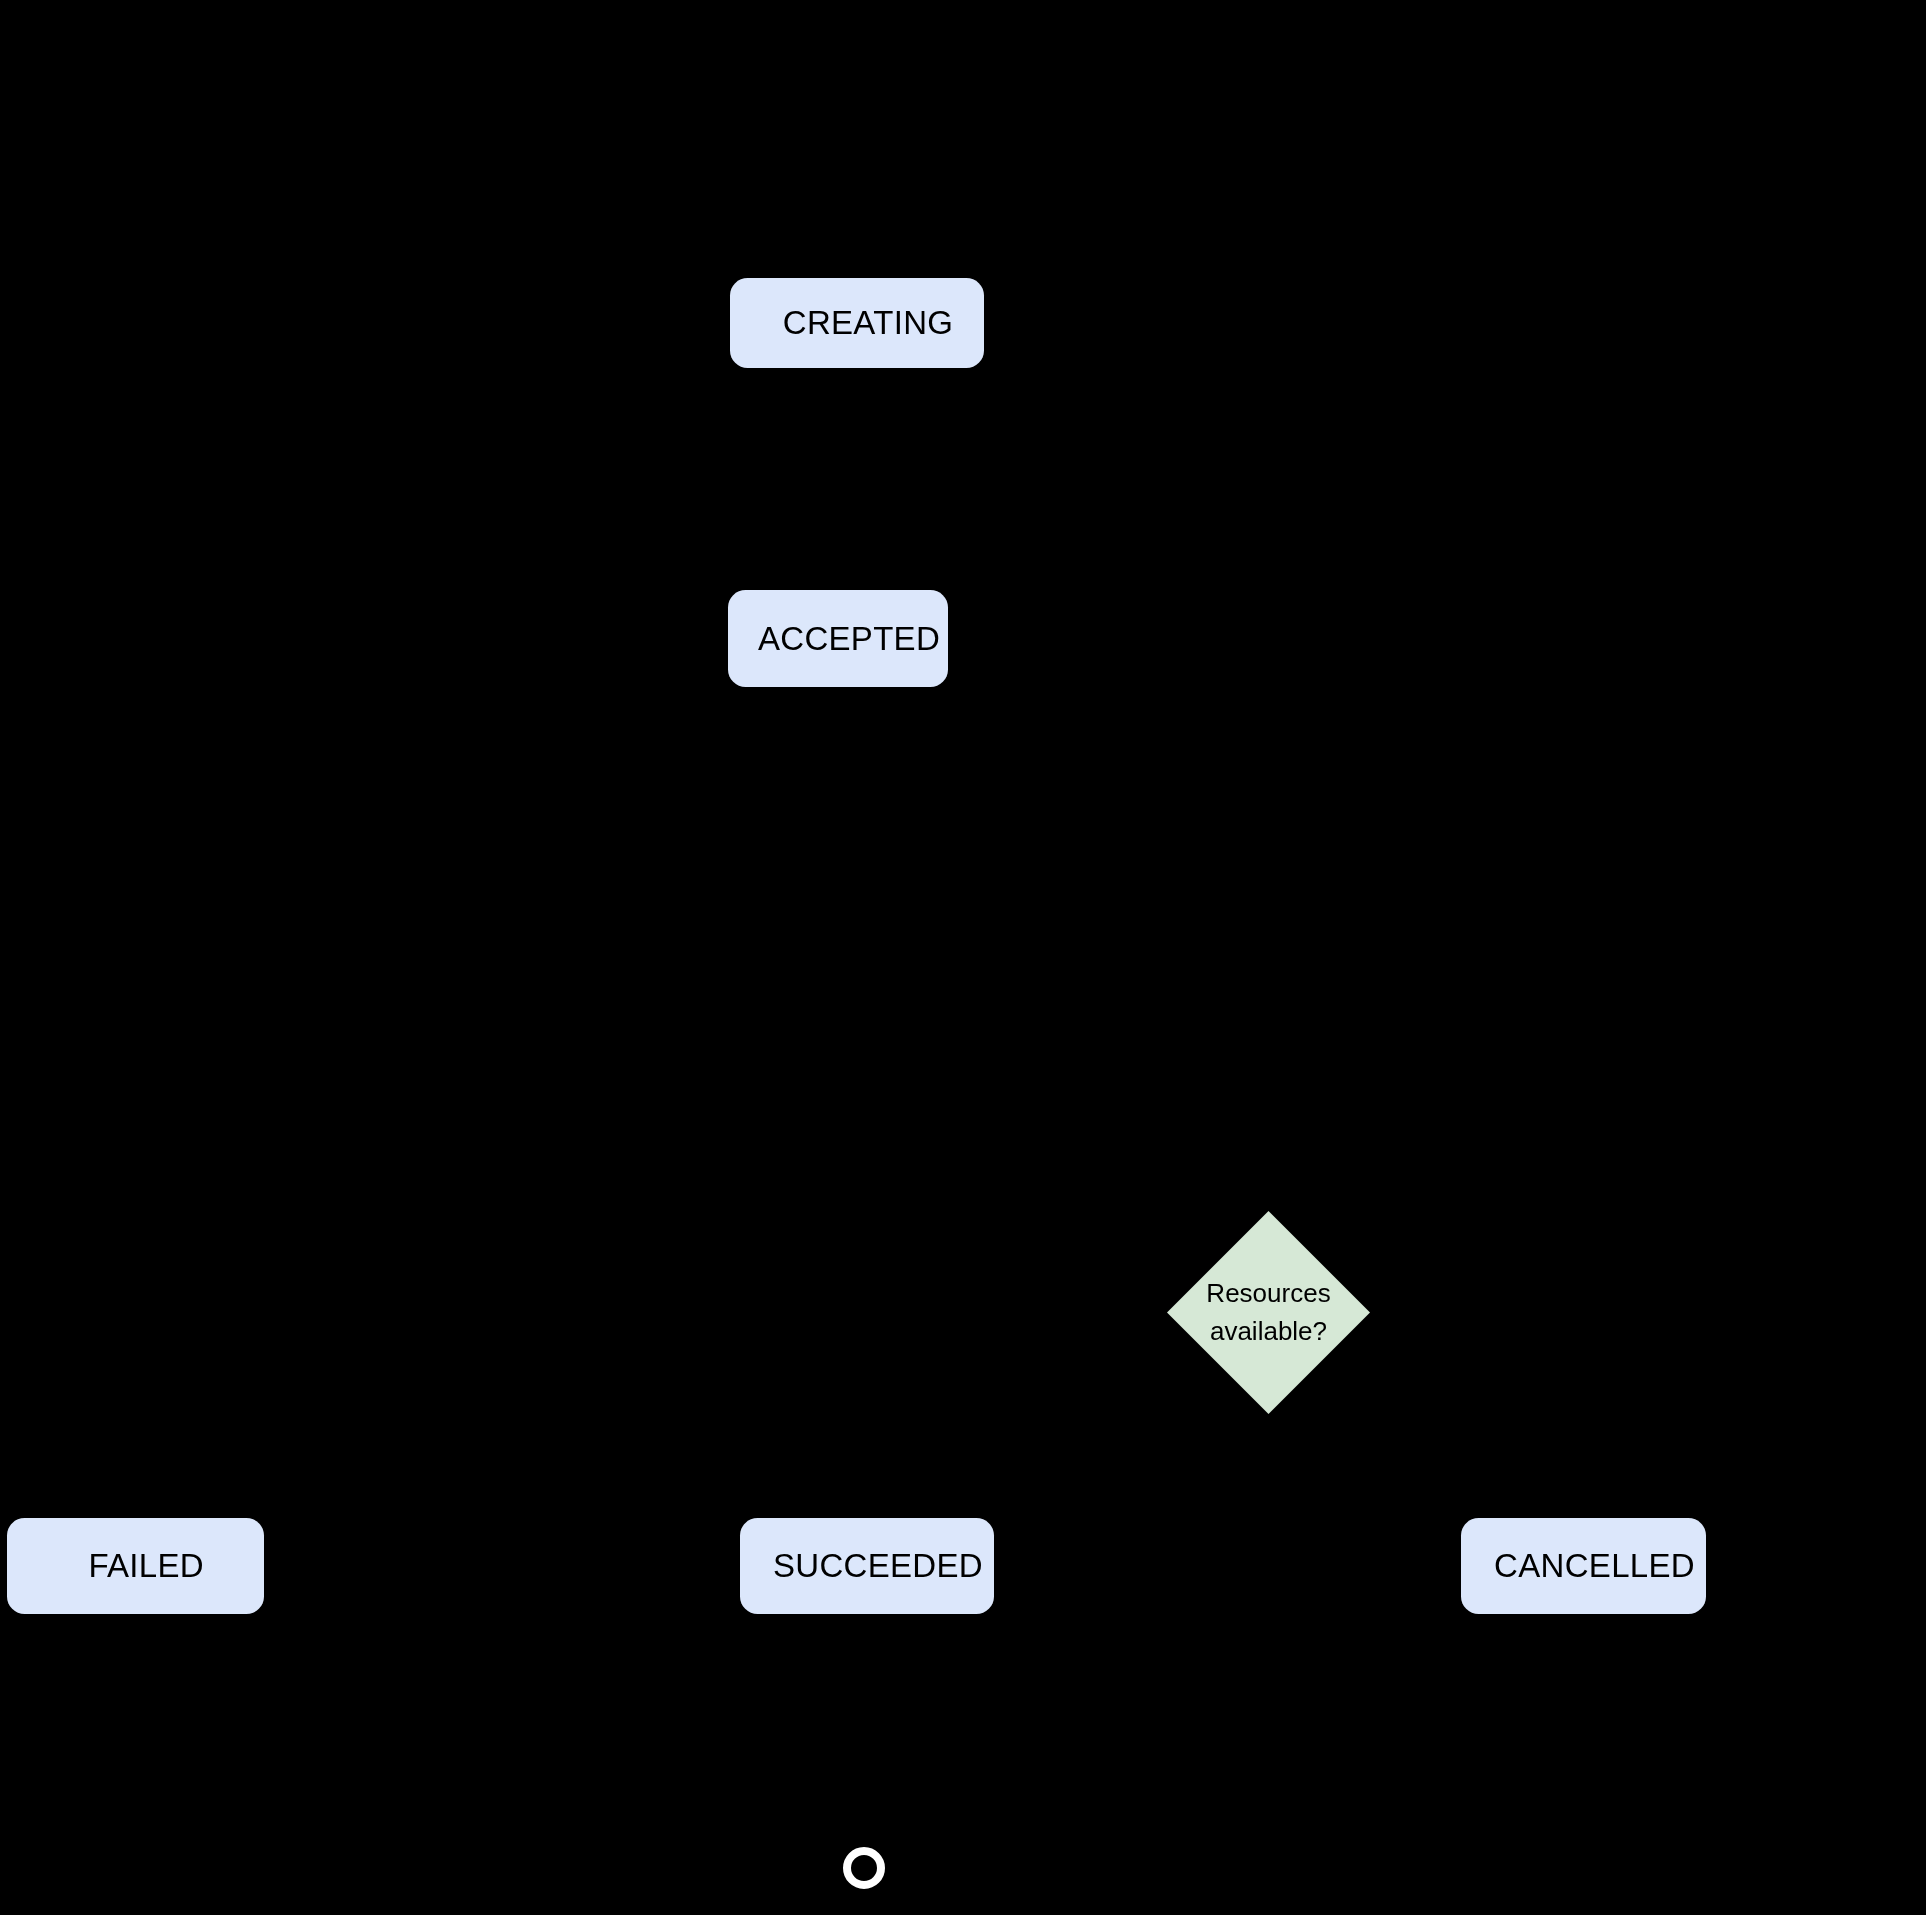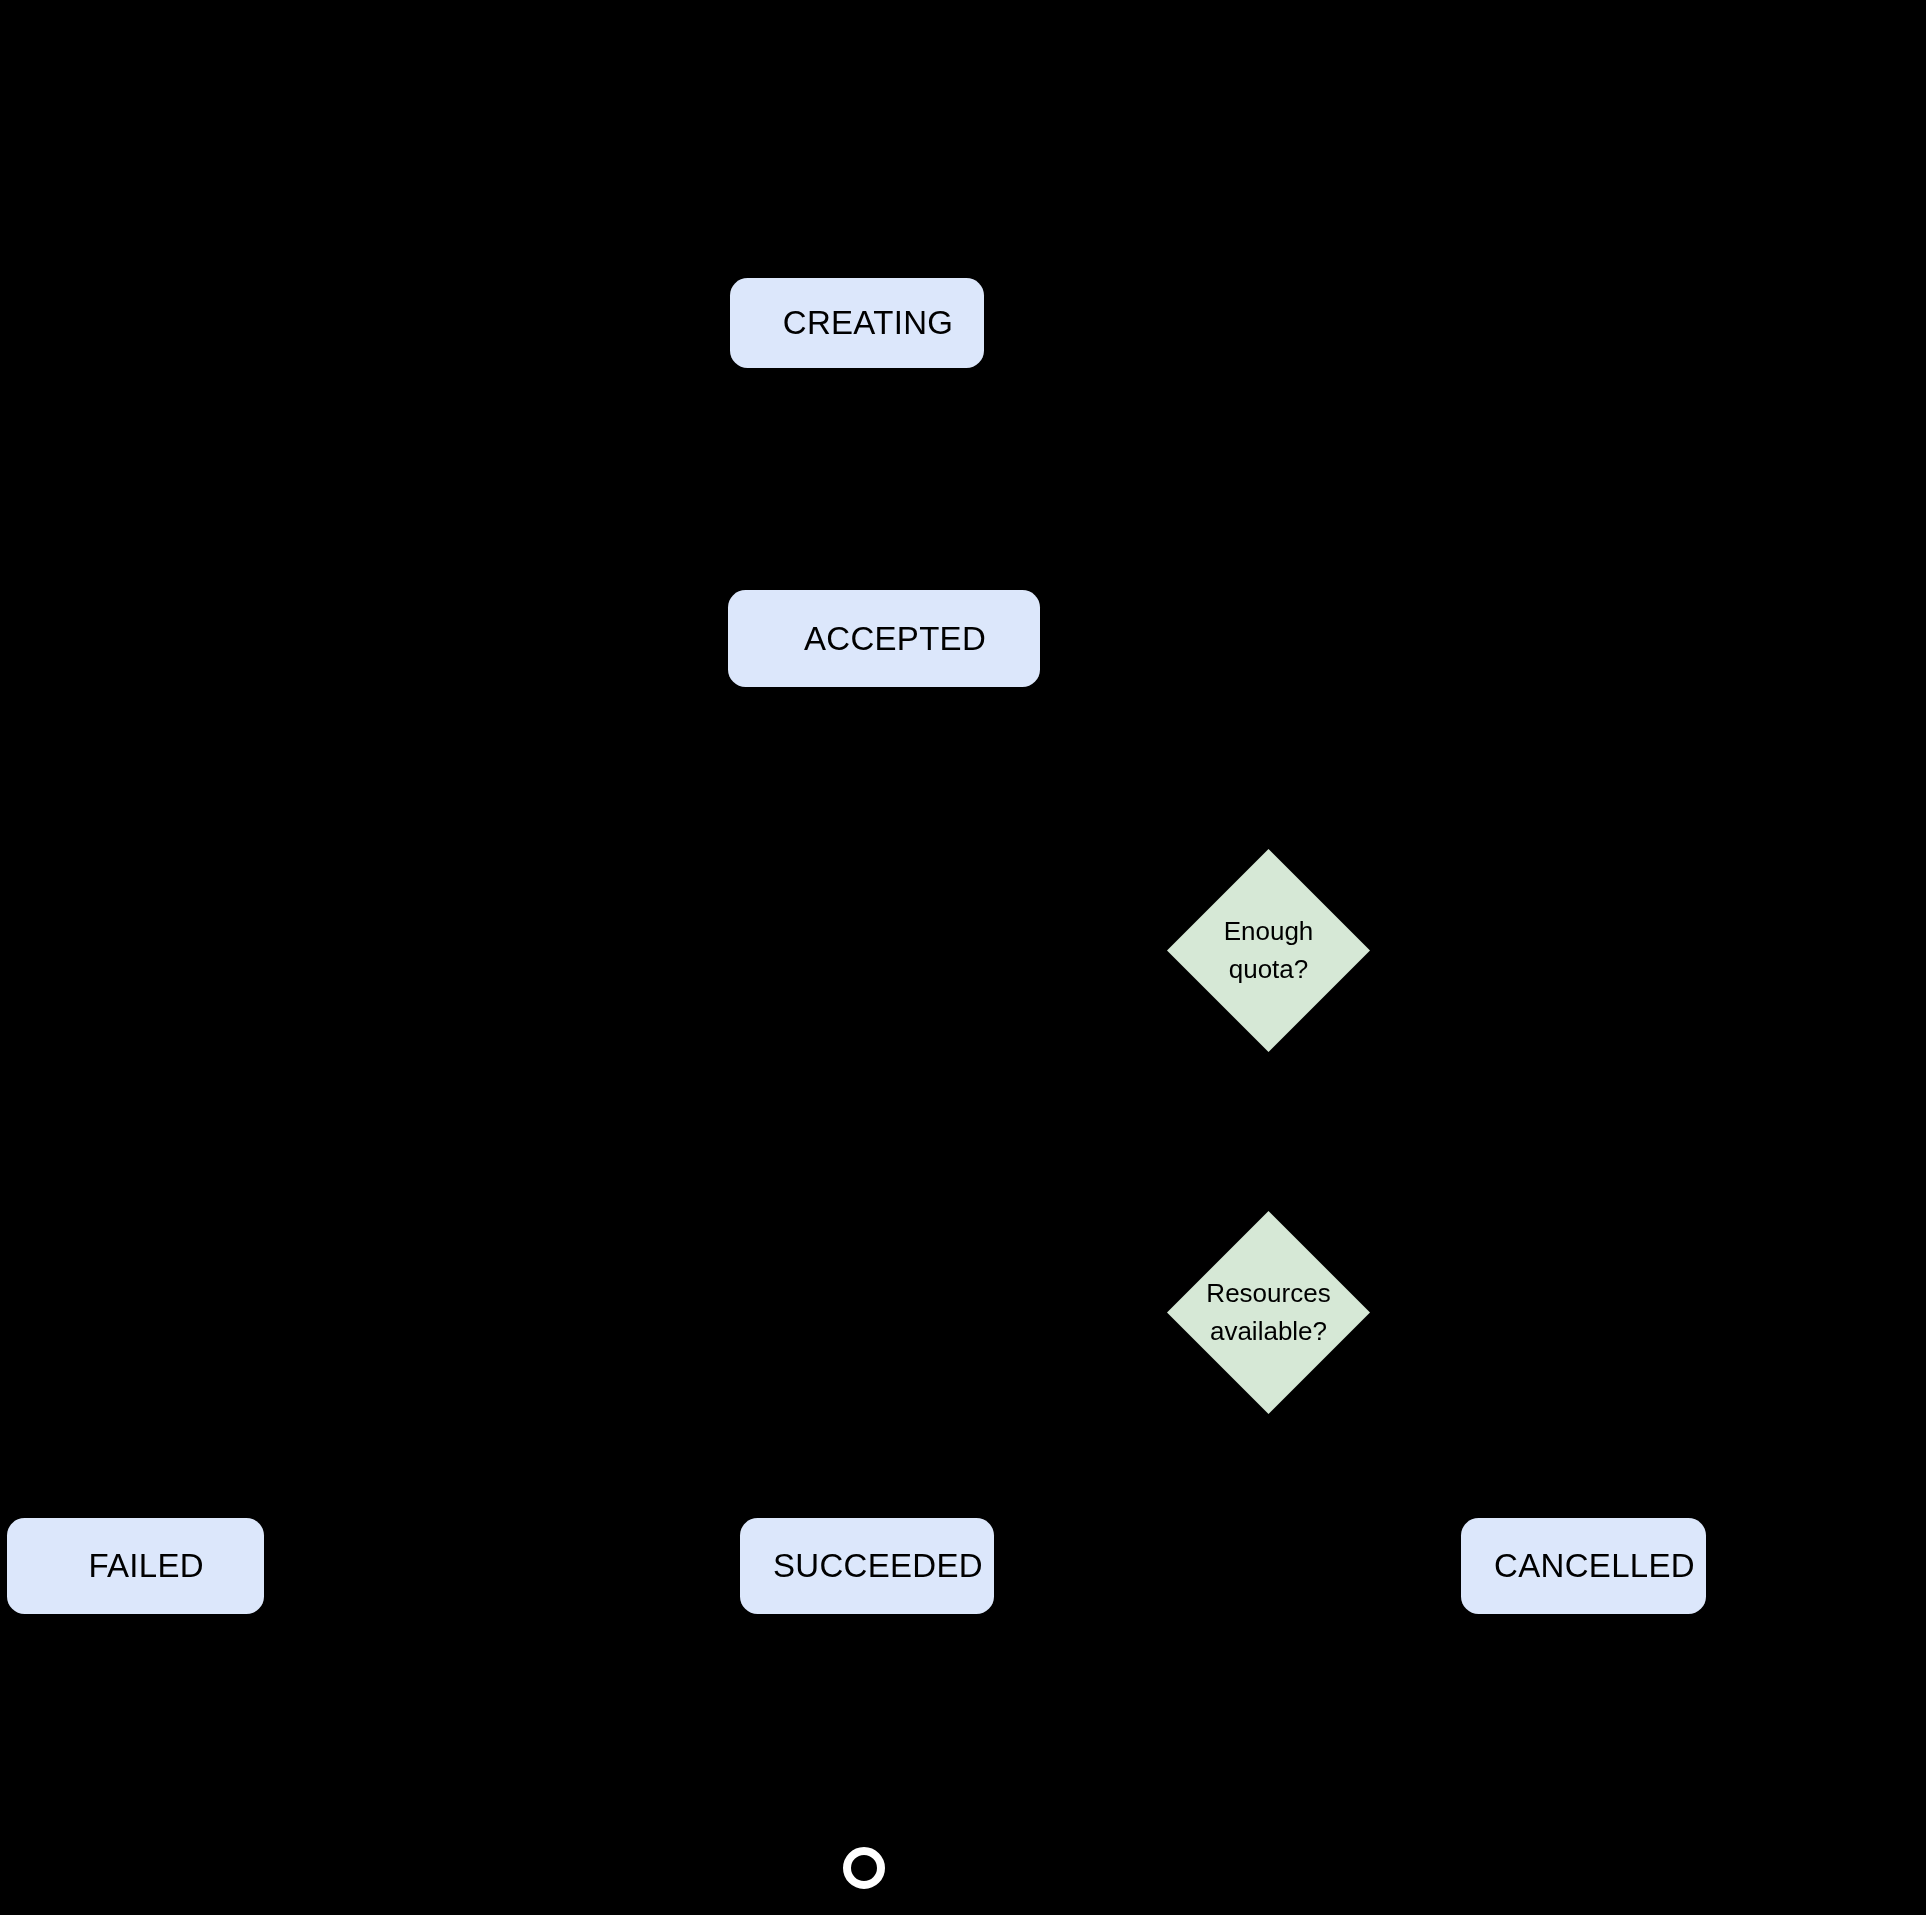--- a/index.html
+++ b/index.html
@@ -92,45 +92,38 @@
       <path d="M2457 2038 L2457 2345"></path>
       <path d="M2457 2738 L2457 2860 L3067 2860 L3067 2940"></path>
       <path d="M1674 3126 L1674 3576"></path>
     </g>
   </svg>
 
   <div class="state-node" style="left:730px; top:278px; width:254px; height:90px;">
     <span>CREATING</span>
   </div>
 
-  <div class="state-node" style="left:728px; top:590px; width:312px; height:97px;">
+  <div class="state-node" style="left:728px; top:590px; width:220px; height:97px;">
     <span>ACCEPTED</span>
   </div>
 
   <div class="state-node" style="left:6.7px; top:1518px; width:257px; height:96px;">
     <span>FAILED</span>
   </div>
 
   <div class="state-node" style="left:740px; top:1518px; width:254px; height:96px;">
     <span>SUCCEEDED</span>
   </div>
 
   <div class="state-node" style="left:1461px; top:1518px; width:245px; height:96px;justify-content:center;">
     <span>CANCELLED</span>
   </div>
 
 
 
-  <div class="decision-node" style="left:1167px; top:849px; width:203px; height:203px;">
-    <div class="diamond-shape"></div>
-    <div class="decision-label">
-      <span>Enough</span>
-      <span>quota?</span>
-    </div>
-  </div>
 
   <div class="decision-node" style="left:1167px; top:1211px; width:203px; height:203px;">
     <div class="diamond-shape"></div>
     <div class="decision-label">
       <span>Resources</span>
       <span>available?</span>
     </div>
   </div>
 
   <div class="end-node" style="left:843px; top:1847px; width:42px; height:42px;"></div>

